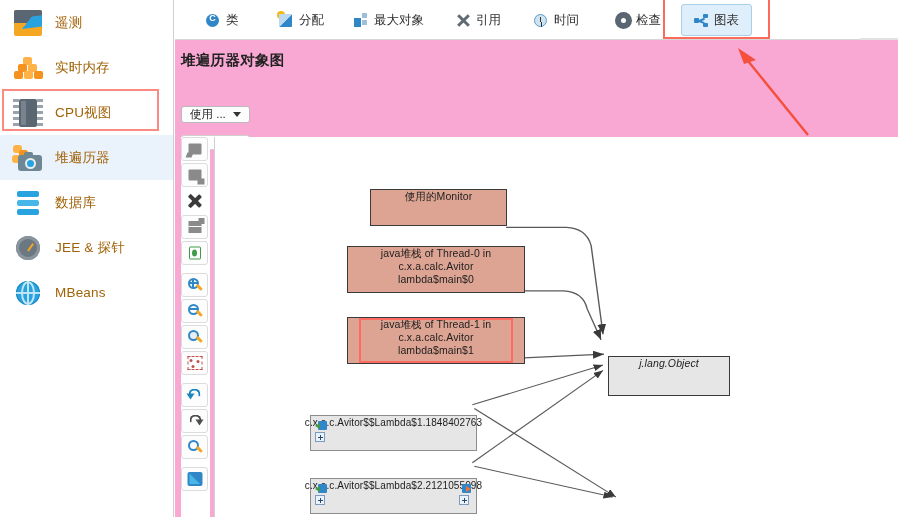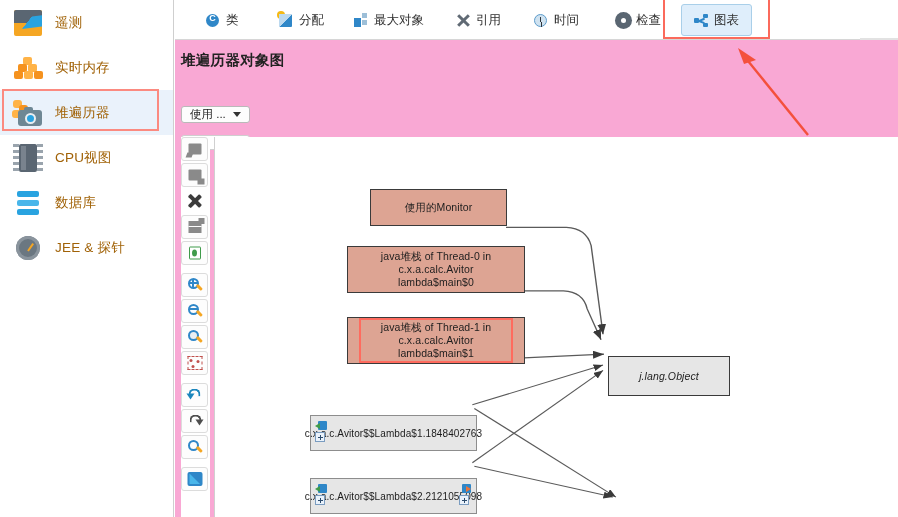--- a/index.html
+++ b/index.html
@@ -209,21 +209,21 @@
   .v-export:after{content:"";position:absolute;left:2px;top:2px;width:11px;height:10px;
     background:linear-gradient(45deg,#49b6ea 48%,#2f87c8 52%);}
 
   #canvas{
     position:absolute;left:33px;top:0;right:0;bottom:0;background:#fff;
     border-left:1px solid #d0d0d0;overflow:hidden;
   }
 
   
   .node{
-    position:absolute;box-sizing:border-box;display:flex;align-items:center;justify-content:center;
+    position:absolute;box-sizing:border-box;display:flex;justify-content:center;
     text-align:center;font-size:10.5px;color:#1d1d1d;line-height:13px;letter-spacing:.1px;
     cursor:default;
   }
   .node.thread{background:#dda493;border:1px solid #3a3a3a;}
   .node.obj{background:#e6e6e6;border:1px solid #3a3a3a;font-style:italic;}
   .node.lambda{background:#e6e6e6;border:1px solid #8d8d8d;justify-content:center;}
   .node-sel-ring{position:absolute;border:2px solid #ff6b5e;box-sizing:border-box;pointer-events:none;}
 
   .lmark{position:absolute;width:13px;height:13px;}
   .lmark .arr{position:absolute;left:0;top:0;width:12px;height:9px;}
@@ -268,62 +268,70 @@
             <i></i>
             <i></i>
             <i></i>
             <i></i>
             <i></i>
           </div>
       </div>
       <div class="side-label">实时内存</div>
     </div>
 
+    <div class="side-item">
+      <div class="side-ico">
+          <div class="ic-cpu">
+            <div class="gloss"></div>
+          </div>
+        </div>
+      <div class="side-label">CPU视图</div>
+    </div>
+
     <div class="side-item selected">
       <div class="side-ico">
         <div class="ic-heap">
           <div class="puff a"></div>
             <div class="puff b"></div>
             <div class="puff c"></div>
           <div class="cam"></div>
             <div class="lens"></div>
         </div>
       </div>
       <div class="side-label">堆遍历器</div>
     </div>
 
+
+
     <div class="side-item">
       <div class="side-ico">
-          <div class="ic-cpu">
-            <div class="gloss"></div>
-          </div>
-        </div>
-      <div class="side-label">CPU视图</div>
-    </div>
-
-
+          <div class="ic-db">
+            <i></i>
+            <i></i>
+            <i></i>
+          </div>
+        </div>
+      <div class="side-label">数据库</div>
+    </div>
 
     <div class="side-item">
       <div class="side-ico">
-          <div class="ic-db">
-            <i></i>
-            <i></i>
-            <i></i>
-          </div>
-        </div>
-      <div class="side-label">数据库</div>
+          <div class="ic-jee"></div>
+        </div>
+      <div class="side-label">JEE &amp; 探针</div>
     </div>
 
     <div class="side-item">
       <div class="side-ico">
-          <div class="ic-jee"></div>
-        </div>
-      <div class="side-label">JEE &amp; 探针</div>
-    </div>
-
+          <div class="ic-mbeans">
+            <div class="ell"></div>
+          </div>
+        </div>
+      <div class="side-label">MBeans</div>
+    </div>
 
     <div class="sel-ring"></div>
   </div>
 
   <div id="tabbar">
 
     <div class="tab" style="left:22px;">
       <span class="tico">
           <span class="t-class"></span>
         </span>

